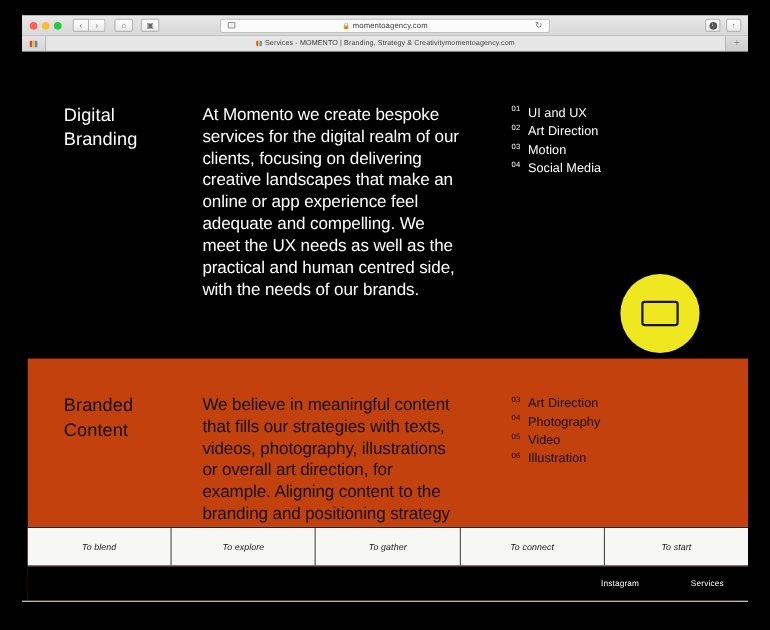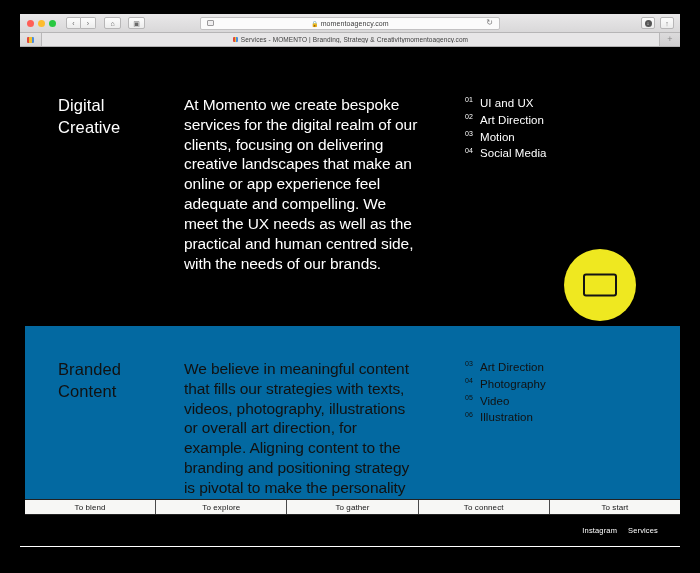--- a/index.html
+++ b/index.html
@@ -166,37 +166,38 @@
     position: absolute; left: 50%; top: 50%;
     transform: translate(-50%, -50%);
     width: 34px; height: 23px;
     border: 2px solid #141414; border-radius: 3px;
   }
 
   
   #section-branded {
     position: absolute;
     left: 5px; right: 0; top: 279px; bottom: 0;
-    background: #0369a1; color: #111111;
+    background: #c2410c; color: #111111;
     padding-top: 33px;
     overflow: hidden;
   }
   #section-branded .section-inner { padding-left: 33px; }
   #section-branded .sec-list { font-size: 11.5px; }
 
   
   #footer-nav {
     position: absolute;
     left: 5px; right: 0; bottom: 31px;
-    height: 16px;
+    height: 36px;
     display: flex;
     background: #f7f7f5;
     border-top: 1px solid #222;
     border-bottom: 1px solid #222;
     z-index: 5;
+    font-style: italic;
   }
   .footer-cell {
     flex: 1;
     display: flex; align-items: center; justify-content: center;
     font-size: 8px; color: #161616;
     border-right: 1px solid #4a4a4a;
     letter-spacing: 0.1px;
   }
   .footer-cell:last-child { border-right: none; }
 
@@ -204,21 +205,21 @@
   #social-bar {
     position: absolute;
     left: 5px; right: 0; bottom: 0;
     height: 31px;
     background: #000;
     display: flex; align-items: center; justify-content: flex-end;
     padding-right: 22px; gap: 11px;
     z-index: 6;
   }
   .social-link {
-    color: #ffffff; font-size: 7.5px; letter-spacing: 0.15px;
+    color: #ffffff; font-size: 7.5px; letter-spacing: 0.15px; margin-left: 36px;
   }
   #left-gutter {
     position: absolute; left: 0; top: 279px; bottom: 0; width: 5px;
     background: #000; z-index: 7;
   }
 </style>
 </head>
 <body>
 
 <div id="browser-window">
@@ -262,21 +263,21 @@
     </div>
     <div id="new-tab-button">+</div>
   </div>
 
   <div id="page">
 
     <section id="section-digital">
       <div class="section-inner">
         <h2 class="sec-title">
           <span>Digital</span><br>
-          <span>Creative</span>
+          <span>Branding</span>
         </h2>
         <p class="sec-body">At Momento we create bespoke services for the digital realm of our clients, focusing on delivering creative landscapes that make an online or app experience feel adequate and compelling. We meet the UX needs as well as the practical and human centred side, with the needs of our brands.</p>
         <ul class="sec-list">
           <li>
             <span class="li-num">01</span>
             <span class="li-label">UI and UX</span>
           </li>
           <li>
             <span class="li-num">02</span>
             <span class="li-label">Art Direction</span>

